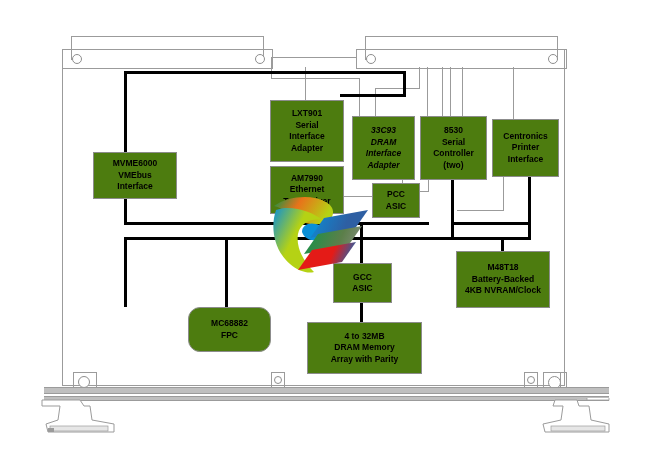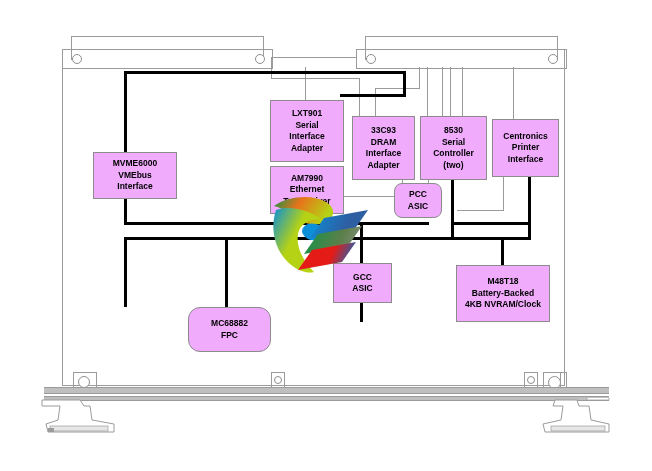--- a/index.html
+++ b/index.html
@@ -6,21 +6,21 @@
   body{font-family:"Liberation Sans",sans-serif;}
   #root{position:relative;width:652px;height:471px;overflow:hidden;background:#fff;}
 
   
   .frame-line{position:absolute;background:#9b9b9b;}
   .frame-box{position:absolute;border:1px solid #9b9b9b;background:transparent;}
   .hole{position:absolute;border:1px solid #8e8e8e;border-radius:50%;background:#fff;}
   .rail{position:absolute;background:#bfbfbf;border-top:1px solid #9b9b9b;border-bottom:1px solid #9b9b9b;}
 
   
-  .blk{position:absolute;border:1px solid #8c8c8c;background:#f0abfc;
+  .blk{position:absolute;border:1px solid #8c8c8c;background:#4d7c0f;
        display:flex;flex-direction:column;align-items:center;justify-content:center;
        font-size:8.5px;font-weight:bold;color:#000;line-height:11.5px;text-align:center;z-index:6;}
   .blk span{display:block;white-space:nowrap;}
 
   
   .w{position:absolute;background:#000;z-index:4;}
   .wt{position:absolute;background:#9b9b9b;z-index:3;}
 
   
   #logo{position:absolute;left:268px;top:188px;width:108px;height:100px;z-index:8;pointer-events:none;}
@@ -181,56 +181,61 @@
     <span>Interface</span>
     <span>Adapter</span>
   </div>
 
   <div class="blk" style="left:270px;top:166px;width:72px;height:46px;">
     <span>AM7990</span>
     <span>Ethernet</span>
     <span>Transceiver</span>
   </div>
 
-  <div class="blk" style="left:352px;top:116px;width:61px;height:62px;">
+  <div class="blk" style="left:352px;top:116px;width:61px;height:62px;font-style:italic;">
     <span>33C93</span>
     <span>DRAM</span>
     <span>Interface</span>
     <span>Adapter</span>
   </div>
 
   <div class="blk" style="left:420px;top:116px;width:65px;height:62px;">
     <span>8530</span>
     <span>Serial</span>
     <span>Controller</span>
     <span>(two)</span>
   </div>
 
   <div class="blk" style="left:492px;top:119px;width:65px;height:56px;">
     <span>Centronics</span>
     <span>Printer</span>
     <span>Interface</span>
   </div>
 
-  <div class="blk" style="left:394px;top:183px;width:46px;height:33px;border-radius:8px;">
+  <div class="blk" style="left:372px;top:183px;width:46px;height:33px;">
     <span>PCC</span>
     <span>ASIC</span>
   </div>
 
   <div class="blk" style="left:333px;top:263px;width:57px;height:38px;text-align:right;">
     <span>GCC</span>
     <span>ASIC</span>
   </div>
 
 
   <div class="blk" style="left:188px;top:307px;width:81px;height:43px;border-radius:12px;">
     <span>MC68882</span>
     <span>FPC</span>
   </div>
 
-
-  <div class="blk" style="left:456px;top:265px;width:92px;height:55px;">
+  <div class="blk" style="left:307px;top:322px;width:113px;height:50px;">
+    <span>4 to 32MB</span>
+    <span>DRAM Memory</span>
+    <span>Array with Parity</span>
+  </div>
+
+  <div class="blk" style="left:456px;top:251px;width:92px;height:55px;">
     <span>M48T18</span>
     <span>Battery-Backed</span>
     <span>4KB NVRAM/Clock</span>
   </div>
 
 </div>
 
 </body></html>

